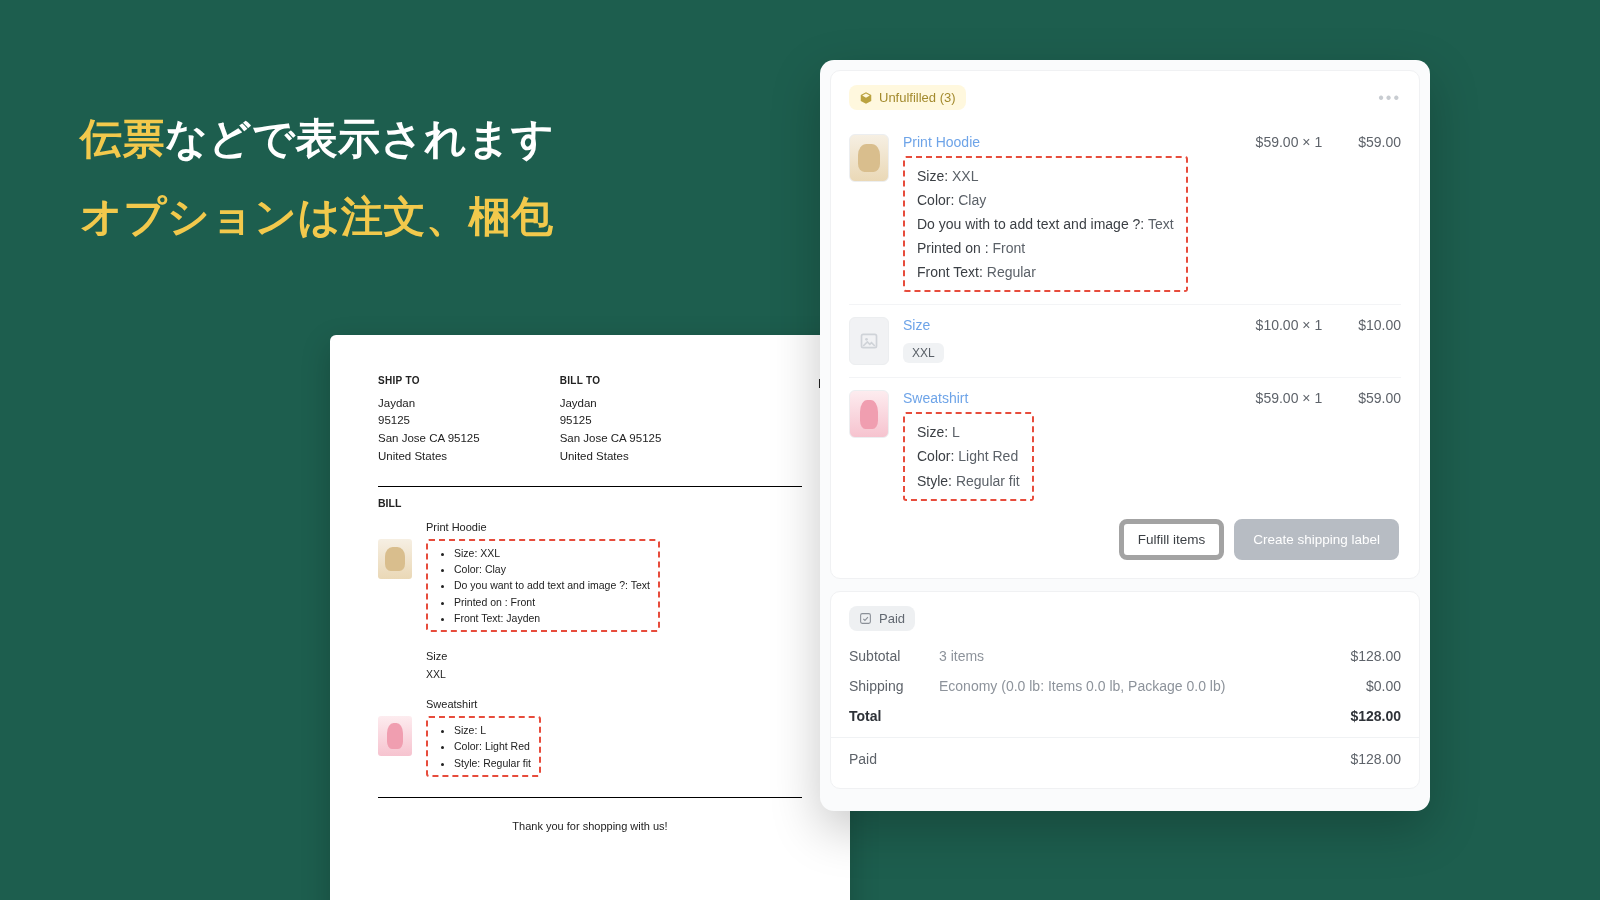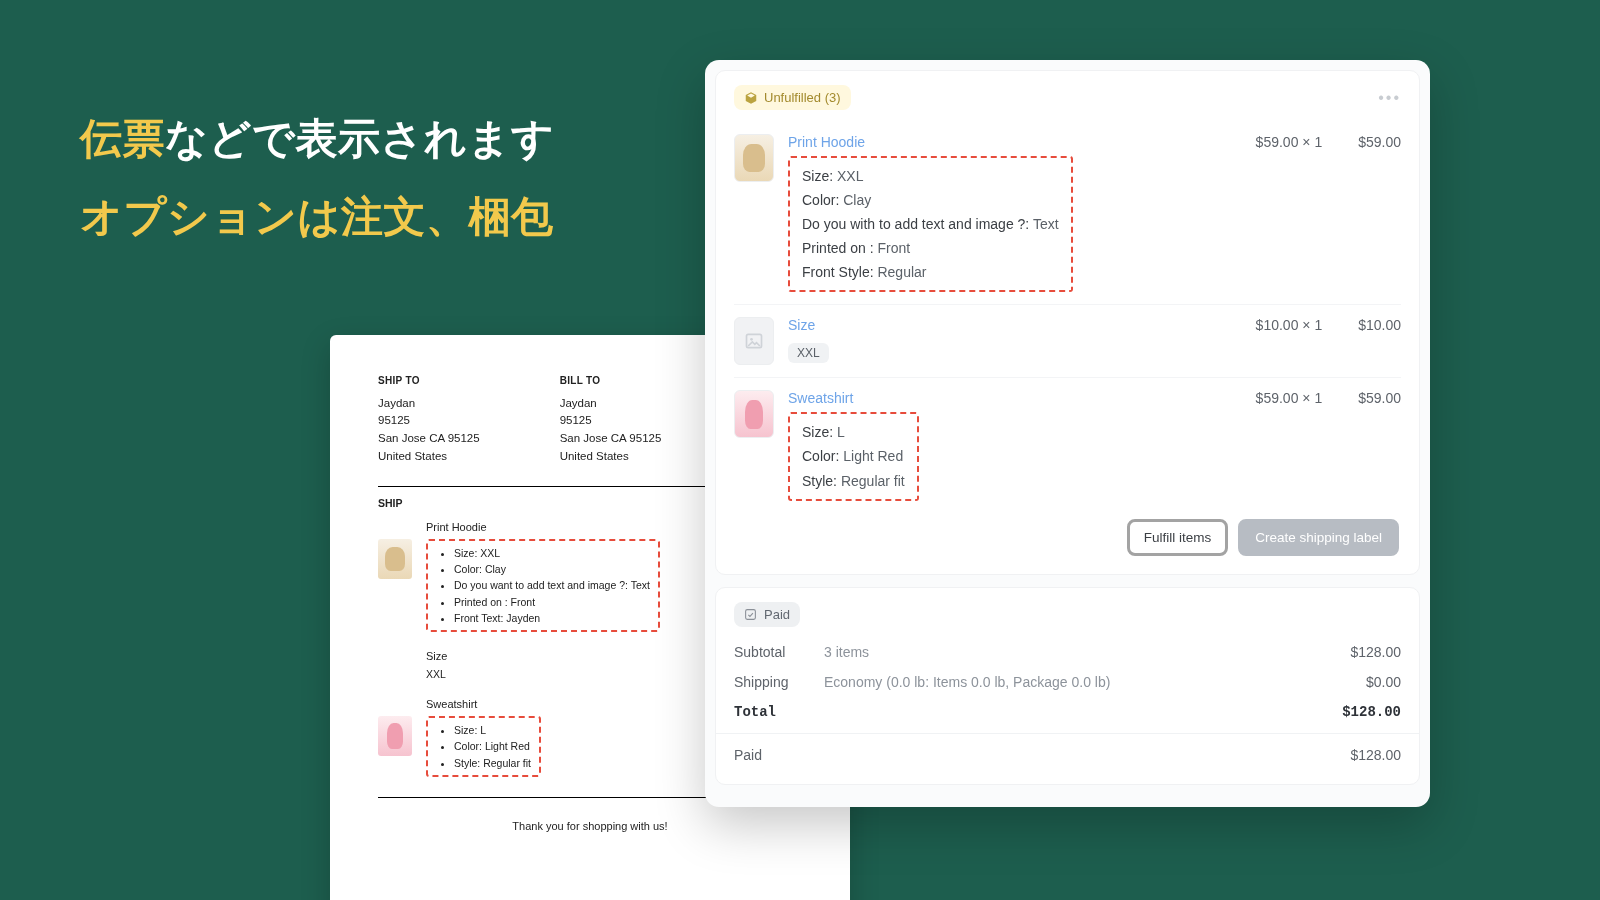--- a/index.html
+++ b/index.html
@@ -60,21 +60,21 @@
     border-radius:3px;
     padding:4px 8px;
     display:inline-block;
   }
 
   
   .panel {
     position: absolute;
     right: 170px;
     top: 60px;
-    width: 725px;
+    width: 610px;
     background: #fafbfc;
     border-radius: 14px;
     box-shadow: 0 18px 50px rgba(0,0,0,.22);
     padding: 10px;
   }
   .card {
     background:#ffffff;
     border:1px solid #f0f1f3;
     border-radius:10px;
     padding:14px 18px;
@@ -98,34 +98,34 @@
   .info .opt .v { color:#5b6168; }
   .pill { display:inline-block; background:#f0f2f4; color:#5b6168; font-size:12px; padding:3px 9px; border-radius:6px; margin-top:4px; }
 
   .pricecol { display:flex; align-items:flex-start; gap:36px; font-size:14px; color:#5e636a; }
   .pricecol .unit { white-space:nowrap; }
   .pricecol .ext  { white-space:nowrap; }
 
   .panel .dash { padding:6px 12px; }
 
   .actions { display:flex; gap:10px; justify-content:flex-end; padding:6px 2px 4px; }
-  .btn { font-size:13.5px; padding:8px 14px; border-radius:8px; border:3px solid #a3a3a3; background:#fff; color:#3b3f44; }
+  .btn { font-size:13.5px; padding:8px 14px; border-radius:8px; border:5px solid #a3a3a3; background:#fff; color:#3b3f44; }
   .btn.primary { background:#b7bcc3; color:#fff; border-color:#b7bcc3; }
 
   .paid-badge {
     display:inline-flex; align-items:center; gap:7px;
     background:#eef0f2; color:#626871;
     font-size:13px; padding:5px 10px; border-radius:8px;
     margin-bottom:10px;
   }
 
   .trow { display:flex; justify-content:space-between; font-size:14px; color:#5e636a; padding:7px 0; }
   .trow.mid3 { }
   .trow.mid3 .mid { flex:1; color:#8d939b; }
-  .trow.total { font-weight:600; color:#2e3238;font-family:Liberation Mono, monospace; }
+  .trow.total { font-weight:600; color:#2e3238; }
   .sep { border-top:1px solid #f0f2f4; margin:6px -18px; }
 
   
   .ph-hoodie { background:linear-gradient(180deg,#f6efe3 0%,#ead8b6 100%); position:relative; }
   .ph-hoodie::after{content:"";position:absolute;inset:20% 22%;background:#d9be8d;border-radius:40% 40% 30% 30%;}
   .ph-pink { background:linear-gradient(180deg,#fdecef 0%,#f6c3cf 100%); position:relative; }
   .ph-pink::after{content:"";position:absolute;inset:18% 26%;background:#f09eb0;border-radius:40% 40% 30% 30%;}
   .ph-blank { background:#f1f2f4; display:flex;align-items:center;justify-content:center;color:#c8ccd1;font-size:18px;}
 
   svg { display:block; }
@@ -154,21 +154,21 @@
     <div class="addr">
       <div class="h">BILL TO</div>
       <div>Jaydan</div>
       <div>95125</div>
       <div>San Jose CA 95125</div>
       <div>United States</div>
     </div>
   </div>
 
   <hr>
-  <div class="items-h">SHIP</div>
+  <div class="items-h">BILL</div>
 
   <div class="slip-item">
     <div class="name">Print Hoodie</div>
     <div class="body">
       <div class="thumb ph-hoodie"></div>
       <div class="dash">
         <ul>
           <li>Size: XXL</li>
           <li>Color: Clay</li>
           <li>Do you want to add text and image ?: Text</li>
@@ -217,21 +217,21 @@
 
     <div class="line">
       <div class="thumb2 ph-hoodie"></div>
       <div class="info">
         <div class="title">Print Hoodie</div>
         <div class="dash">
           <div class="opt"><span>Size: </span><span class="v">XXL</span></div>
           <div class="opt"><span>Color: </span><span class="v">Clay</span></div>
           <div class="opt"><span>Do you with to add text and image ?: </span><span class="v">Text</span></div>
           <div class="opt"><span>Printed on : </span><span class="v">Front</span></div>
-          <div class="opt"><span>Front Style: </span><span class="v">Regular</span></div>
+          <div class="opt"><span>Front Text: </span><span class="v">Regular</span></div>
         </div>
       </div>
       <div class="pricecol">
         <span class="unit">$59.00  ×  1</span>
         <span class="ext">$59.00</span>
       </div>
     </div>
 
     <div class="line">
       <div class="thumb2 ph-blank">

